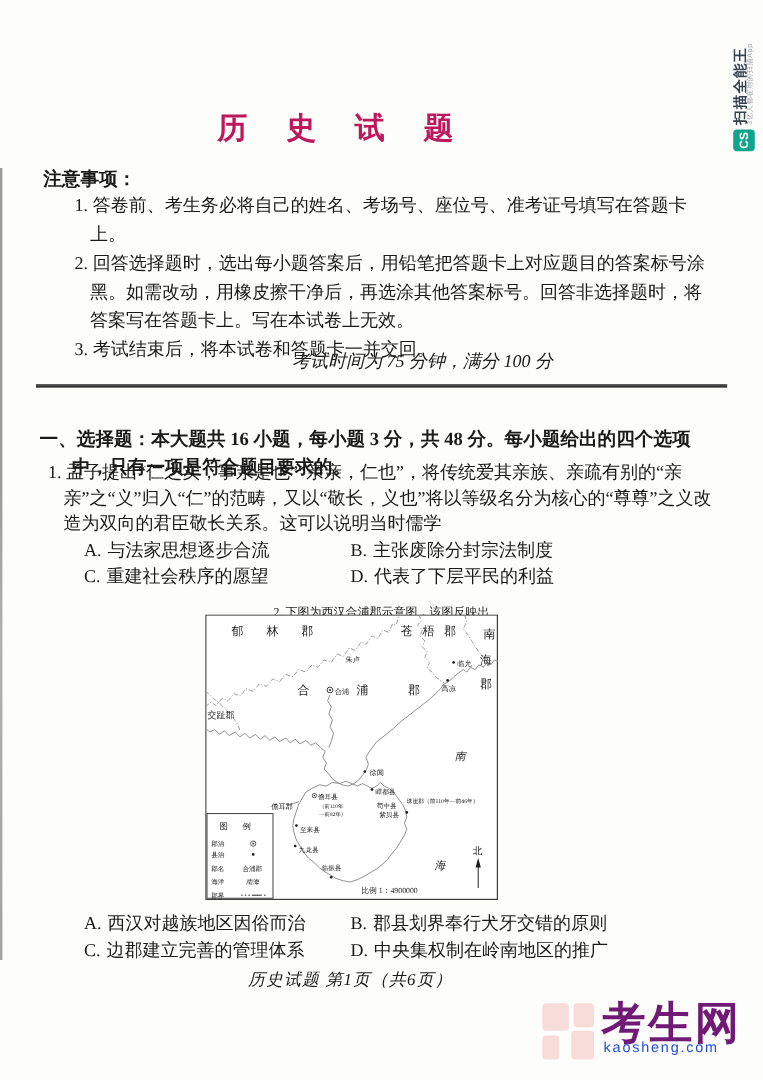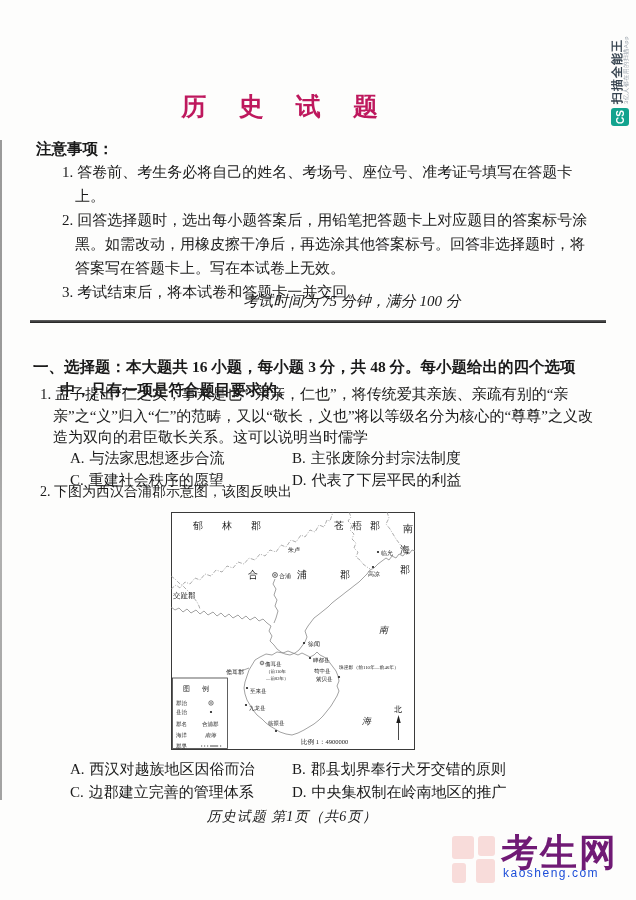--- a/index.html
+++ b/index.html
@@ -39,21 +39,21 @@
   .section-head{left:33px;top:337px;width:562px;box-sizing:border-box;padding-left:27px;text-indent:-27px;
     font-size:15.5px;font-weight:bold;line-height:23px;margin-top:18px;}
   
   .q1-text{left:40px;top:384px;width:556px;box-sizing:border-box;padding-left:13px;text-indent:-13px;
     font-size:15px;line-height:21.5px;}
   .opt{font-size:15px;white-space:nowrap;}
   .opt .ol{margin-right:5px;}
   .q1-a{left:70px;top:449px;} .q1-b{left:292px;top:449px;}
   .q1-c{left:70px;top:471px;} .q1-d{left:292px;top:471px;}
   
-  .q2-text{left:40px;top:483px;width:556px;box-sizing:border-box;padding-left:13px;text-indent:-13px;font-size:14px;}
+  .q2-text{left:40px;top:503px;width:556px;box-sizing:border-box;padding-left:13px;text-indent:-13px;font-size:10px;text-align:center;}
   .q2-a{left:70px;top:760px;} .q2-b{left:292px;top:760px;}
   .q2-c{left:70px;top:783px;} .q2-d{left:292px;top:783px;}
   
   .map{left:171px;top:512px;width:244px;height:238px;}
   .map svg{display:block;}
   .map text{fill:#1c1c1c;font-family:"Liberation Serif","DejaVu Serif",serif;}
   .kai{font-style:italic;}
   
   .footer{left:0;top:808px;width:584px;text-align:center;font-size:14px;font-style:italic;letter-spacing:1px;}
   

